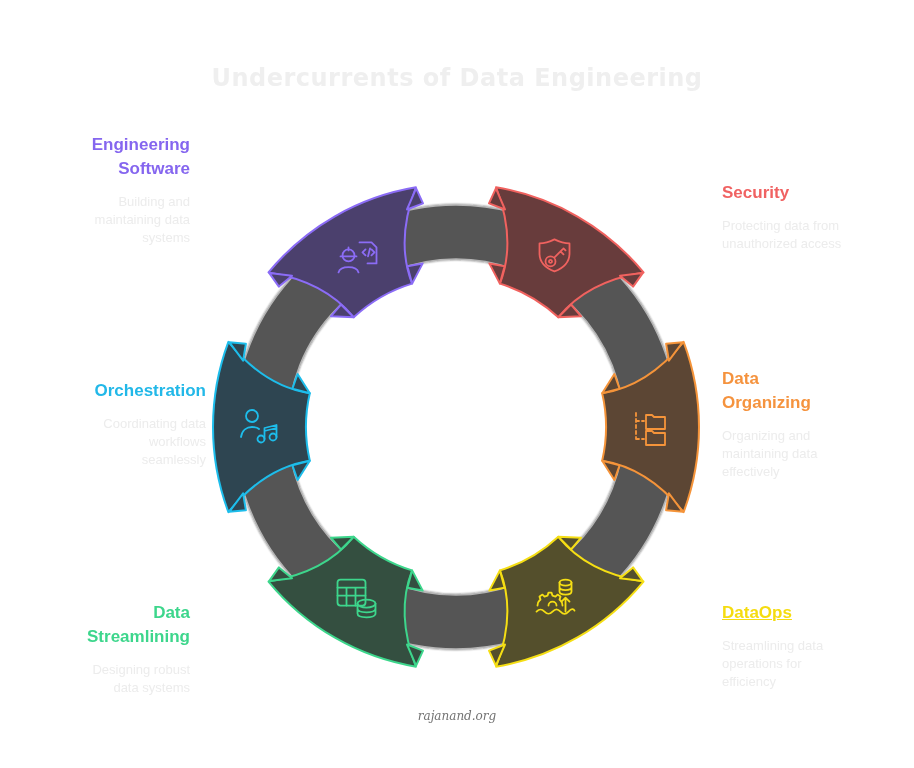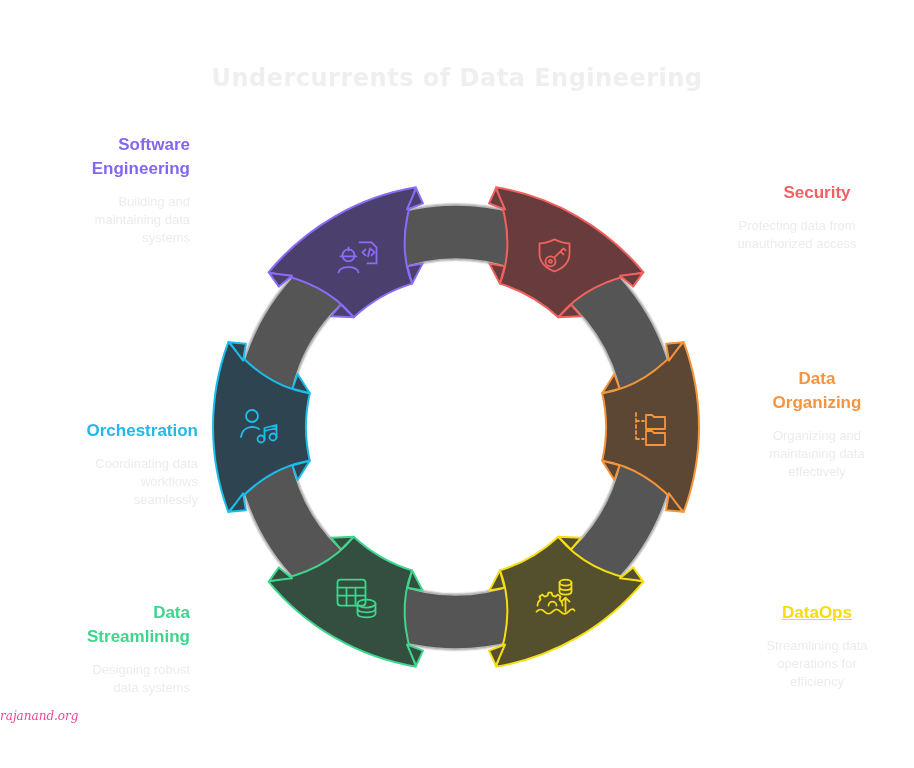--- a/index.html
+++ b/index.html
@@ -1,24 +1,24 @@
 <!DOCTYPE html>
 <html><head>
 <meta charset="utf-8">
 <style>
   html, body { margin: 0; padding: 0; background: #ffffff; }
   body { width: 914px; height: 768px; position: relative; overflow: hidden; font-family: "Liberation Sans", sans-serif; }
   #diagram-title { position: absolute; left: 0; width: 914px; top: 64px; text-align: center; font-family: "DejaVu Sans", sans-serif; font-weight: bold; font-size: 24px; color: #efefef; letter-spacing: 0.5px; }
   svg#ring-svg { position: absolute; left: 0; top: 0; }
   .label { position: absolute; width: 190px; }
   .label.left { text-align: right; }
-  .label.right { text-align: center; }
+  .label.right { text-align: left; }
   .label .ttl { font-weight: bold; font-size: 17px; line-height: 24px; }
   .label .desc { margin-top: 12px; font-size: 13px; line-height: 18px; color: #ececec; }
-  #footer { position: absolute; left: 0; width: 914px; top: 709px; text-align: left; font-family: "DejaVu Serif", serif; font-style: italic; font-size: 12px; color: #ec4899; }
+  #footer { position: absolute; left: 0; width: 914px; top: 709px; text-align: center; font-family: "DejaVu Serif", serif; font-style: italic; font-size: 12px; color: #737373; }
 </style>
 </head>
 <body>
 
 <div id="diagram-title">Undercurrents of Data Engineering</div>
 
 <svg id="ring-svg" width="914" height="768" viewBox="0 0 914 768">
   <defs>
     <filter id="ringShadow" x="-20%" y="-20%" width="140%" height="140%">
       <feGaussianBlur in="SourceAlpha" stdDeviation="1.2"></feGaussianBlur>
@@ -113,22 +113,22 @@
       <circle cx="2" cy="12" r="3.5"></circle>
       <circle cx="14" cy="10" r="3.5"></circle>
       <path d="M5.5 12 v-11 l12 -3 v12 M5.5 4 l12 -3"></path>
         </g>
       </g>
     </g>
 </svg>
 
 <div class="label left" style="left:0px; top:133px;">
   <div class="ttl" style="color:#8566ef;">
+    <div>Engineering</div>
     <div>Software</div>
-    <div>Engineering</div>
   </div>
   <div class="desc">
     <div>Building and</div>
     <div>maintaining data</div>
     <div>systems</div>
   </div>
 </div>
 
 <div class="label right" style="left:722px; top:181px;">
   <div class="ttl" style="color:#f06262;">
@@ -167,21 +167,21 @@
   <div class="ttl" style="color:#3dd68c;">
     <div>Data</div>
     <div>Streamlining</div>
   </div>
   <div class="desc">
     <div>Designing robust</div>
     <div>data systems</div>
   </div>
 </div>
 
-<div class="label left" style="left:8px; top:379px;margin-top:40px;">
+<div class="label left" style="left:16px; top:379px;">
   <div class="ttl" style="color:#22b8e8;">
     <div>Orchestration</div>
   </div>
   <div class="desc">
     <div>Coordinating data</div>
     <div>workflows</div>
     <div>seamlessly</div>
   </div>
 </div>
 

